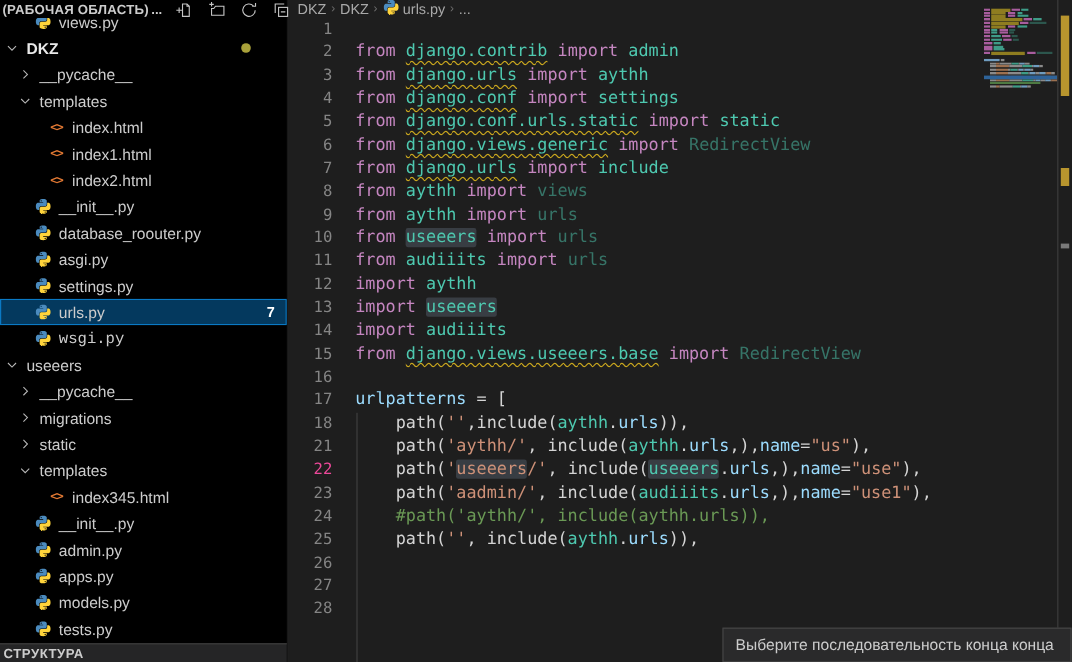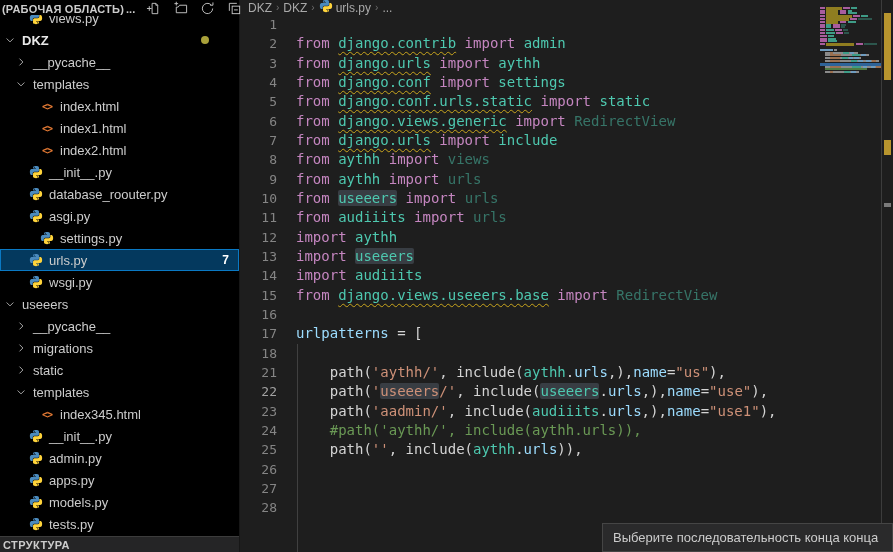--- a/index.html
+++ b/index.html
@@ -40,21 +40,21 @@
   .editor{position:absolute;left:241px;top:0;right:0;bottom:0;background:#1e1e1e;}
   .breadcrumbs{height:15px;display:flex;align-items:center;font-size:12px;color:#a9a9a9;
                padding-left:7px;gap:4px;}
   .bc-item{cursor:pointer;display:flex;align-items:center;gap:3px;}
   .bc-sep{color:#6e6e6e;font-size:10px;}
 
   .code{position:absolute;top:15px;left:0;right:73px;bottom:0;overflow:hidden;}
   .line{display:flex;height:19.33px;font-family:"DejaVu Sans Mono",monospace;font-size:14px;
         line-height:19.33px;white-space:pre;}
   .lnum{width:36px;text-align:right;color:#858585;flex:none;font-size:13px;cursor:default;}
-  .line.active .lnum{color:#a3a3a3;}
+  .line.active .lnum{color:#ec4899;}
   .ltext{padding-left:19px;}
   .tok.kw{color:#C586C0;}
   .tok.typ{color:#4EC9B0;}
   .tok.dim{color:#4EC9B0;opacity:.5;}
   .tok.mod{color:#4EC9B0;text-decoration-line:underline;text-decoration-style:wavy;
            text-decoration-color:#c9a61d;text-decoration-thickness:1px;text-underline-offset:3px;}
   .tok.str{color:#CE9178;}
   .tok.pl{color:#d4d4d4;}
   .tok.var{color:#9CDCFE;}
   .tok.attr{color:#9CDCFE;}
@@ -205,42 +205,42 @@
       <div class="tree-row" style="padding-left: 13px;">
         <span class="twisty"></span>
         <span class="ficon">
           <svg width="14" height="14" viewBox="0 0 32 32">
             <path fill="#4b8bbe" d="M15.9 2c-7 0-6.6 3-6.6 3v3.2h6.7v1H6.6S2 8.7 2 15.9c0 7.2 4 7 4 7h2.4v-3.4s-.1-4 3.9-4h6.7s3.8.1 3.8-3.7V5.8S23.4 2 15.9 2zm-3.7 2.1c.7 0 1.2.5 1.2 1.2s-.5 1.2-1.2 1.2-1.2-.5-1.2-1.2.5-1.2 1.2-1.2z"></path>
             <path fill="#ffd43b" d="M16.1 30c7 0 6.6-3 6.6-3v-3.2H16v-1h9.4s4.6.5 4.6-6.7c0-7.2-4-7-4-7h-2.4v3.4s.1 4-3.9 4H13s-3.8-.1-3.8 3.7v6.1S8.6 30 16.1 30zm3.7-2.1c-.7 0-1.2-.5-1.2-1.2s.5-1.2 1.2-1.2 1.2.5 1.2 1.2-.5 1.2-1.2 1.2z"></path>
           </svg>
         </span>
         <span class="t-label">asgi.py</span>
       </div>
-      <div class="tree-row" style="padding-left: 24px;">
+      <div class="tree-row" style="padding-left: 13px;">
         <span class="twisty"></span>
         <span class="ficon">
           <svg width="14" height="14" viewBox="0 0 32 32">
             <path fill="#4b8bbe" d="M15.9 2c-7 0-6.6 3-6.6 3v3.2h6.7v1H6.6S2 8.7 2 15.9c0 7.2 4 7 4 7h2.4v-3.4s-.1-4 3.9-4h6.7s3.8.1 3.8-3.7V5.8S23.4 2 15.9 2zm-3.7 2.1c.7 0 1.2.5 1.2 1.2s-.5 1.2-1.2 1.2-1.2-.5-1.2-1.2.5-1.2 1.2-1.2z"></path>
             <path fill="#ffd43b" d="M16.1 30c7 0 6.6-3 6.6-3v-3.2H16v-1h9.4s4.6.5 4.6-6.7c0-7.2-4-7-4-7h-2.4v3.4s.1 4-3.9 4H13s-3.8-.1-3.8 3.7v6.1S8.6 30 16.1 30zm3.7-2.1c-.7 0-1.2-.5-1.2-1.2s.5-1.2 1.2-1.2 1.2.5 1.2 1.2-.5 1.2-1.2 1.2z"></path>
           </svg>
         </span>
         <span class="t-label">settings.py</span>
       </div>
       <div class="tree-row selected" style="padding-left: 13px;">
         <span class="twisty"></span>
         <span class="ficon">
           <svg width="14" height="14" viewBox="0 0 32 32">
             <path fill="#4b8bbe" d="M15.9 2c-7 0-6.6 3-6.6 3v3.2h6.7v1H6.6S2 8.7 2 15.9c0 7.2 4 7 4 7h2.4v-3.4s-.1-4 3.9-4h6.7s3.8.1 3.8-3.7V5.8S23.4 2 15.9 2zm-3.7 2.1c.7 0 1.2.5 1.2 1.2s-.5 1.2-1.2 1.2-1.2-.5-1.2-1.2.5-1.2 1.2-1.2z"></path>
             <path fill="#ffd43b" d="M16.1 30c7 0 6.6-3 6.6-3v-3.2H16v-1h9.4s4.6.5 4.6-6.7c0-7.2-4-7-4-7h-2.4v3.4s.1 4-3.9 4H13s-3.8-.1-3.8 3.7v6.1S8.6 30 16.1 30zm3.7-2.1c-.7 0-1.2-.5-1.2-1.2s.5-1.2 1.2-1.2 1.2.5 1.2 1.2-.5 1.2-1.2 1.2z"></path>
           </svg>
         </span>
         <span class="t-label">urls.py</span>
         <span class="t-badge">7</span>
       </div>
-      <div class="tree-row" style="padding-left: 13px;">
+      <div class="tree-row" style="padding-left: 13px; font-family: Liberation Mono, monospace;">
         <span class="twisty"></span>
         <span class="ficon">
           <svg width="14" height="14" viewBox="0 0 32 32">
             <path fill="#4b8bbe" d="M15.9 2c-7 0-6.6 3-6.6 3v3.2h6.7v1H6.6S2 8.7 2 15.9c0 7.2 4 7 4 7h2.4v-3.4s-.1-4 3.9-4h6.7s3.8.1 3.8-3.7V5.8S23.4 2 15.9 2zm-3.7 2.1c.7 0 1.2.5 1.2 1.2s-.5 1.2-1.2 1.2-1.2-.5-1.2-1.2.5-1.2 1.2-1.2z"></path>
             <path fill="#ffd43b" d="M16.1 30c7 0 6.6-3 6.6-3v-3.2H16v-1h9.4s4.6.5 4.6-6.7c0-7.2-4-7-4-7h-2.4v3.4s.1 4-3.9 4H13s-3.8-.1-3.8 3.7v6.1S8.6 30 16.1 30zm3.7-2.1c-.7 0-1.2-.5-1.2-1.2s.5-1.2 1.2-1.2 1.2.5 1.2 1.2-.5 1.2-1.2 1.2z"></path>
           </svg>
         </span>
         <span class="t-label">wsgi.py</span>
       </div>
       <div class="tree-row" style="padding-left: 2px;">
@@ -379,21 +379,21 @@
       <div class="line"><span class="lnum">8</span><span class="ltext"><span class="tok kw">from</span><span class="tok pl"> </span><span class="tok typ">aythh</span><span class="tok pl"> </span><span class="tok kw">import</span><span class="tok pl"> </span><span class="tok dim">views</span></span></div>
       <div class="line"><span class="lnum">9</span><span class="ltext"><span class="tok kw">from</span><span class="tok pl"> </span><span class="tok typ">aythh</span><span class="tok pl"> </span><span class="tok kw">import</span><span class="tok pl"> </span><span class="tok dim">urls</span></span></div>
       <div class="line"><span class="lnum">10</span><span class="ltext"><span class="tok kw">from</span><span class="tok pl"> </span><span class="tok typ hl">useeers</span><span class="tok pl"> </span><span class="tok kw">import</span><span class="tok pl"> </span><span class="tok dim">urls</span></span></div>
       <div class="line"><span class="lnum">11</span><span class="ltext"><span class="tok kw">from</span><span class="tok pl"> </span><span class="tok typ">audiiits</span><span class="tok pl"> </span><span class="tok kw">import</span><span class="tok pl"> </span><span class="tok dim">urls</span></span></div>
       <div class="line"><span class="lnum">12</span><span class="ltext"><span class="tok kw">import</span><span class="tok pl"> </span><span class="tok typ">aythh</span></span></div>
       <div class="line"><span class="lnum">13</span><span class="ltext"><span class="tok kw">import</span><span class="tok pl"> </span><span class="tok typ hl">useeers</span></span></div>
       <div class="line"><span class="lnum">14</span><span class="ltext"><span class="tok kw">import</span><span class="tok pl"> </span><span class="tok typ">audiiits</span></span></div>
       <div class="line"><span class="lnum">15</span><span class="ltext"><span class="tok kw">from</span><span class="tok pl"> </span><span class="tok mod">django.views.useeers.base</span><span class="tok pl"> </span><span class="tok kw">import</span><span class="tok pl"> </span><span class="tok dim">RedirectView</span></span></div>
       <div class="line"><span class="lnum">16</span><span class="ltext"></span></div>
       <div class="line"><span class="lnum">17</span><span class="ltext"><span class="tok var">urlpatterns</span><span class="tok pl"> = [</span></span></div>
-      <div class="line"><span class="lnum">18</span></div>
+      <div class="line"><span class="lnum">18</span><span class="ltext"><span class="tok pl">    path(</span><span class="tok str">''</span><span class="tok pl">,include(</span><span class="tok typ">aythh</span><span class="tok pl">.</span><span class="tok attr">urls</span><span class="tok pl">)),</span></span></div>
       <div class="line"><span class="lnum">21</span><span class="ltext"><span class="tok pl">    path(</span><span class="tok str">'aythh/'</span><span class="tok pl">, include(</span><span class="tok typ">aythh</span><span class="tok pl">.</span><span class="tok attr">urls</span><span class="tok pl">,),</span><span class="tok var">name</span><span class="tok pl">=</span><span class="tok str">"us"</span><span class="tok pl">),</span></span></div>
       <div class="line active"><span class="lnum">22</span><span class="ltext"><span class="tok pl">    path(</span><span class="tok str">'</span><span class="tok str hl">useeers</span><span class="tok str">/'</span><span class="tok pl">, include(</span><span class="tok typ hl">useeers</span><span class="tok pl">.</span><span class="tok attr">urls</span><span class="tok pl">,),</span><span class="tok var">name</span><span class="tok pl">=</span><span class="tok str">"use"</span><span class="tok pl">),</span></span></div>
       <div class="line"><span class="lnum">23</span><span class="ltext"><span class="tok pl">    path(</span><span class="tok str">'aadmin/'</span><span class="tok pl">, include(</span><span class="tok typ">audiiits</span><span class="tok pl">.</span><span class="tok attr">urls</span><span class="tok pl">,),</span><span class="tok var">name</span><span class="tok pl">=</span><span class="tok str">"use1"</span><span class="tok pl">),</span></span></div>
       <div class="line"><span class="lnum">24</span><span class="ltext"><span class="tok com">    #path('aythh/', include(aythh.urls)),</span></span></div>
       <div class="line"><span class="lnum">25</span><span class="ltext"><span class="tok pl">    path(</span><span class="tok str">''</span><span class="tok pl">, include(</span><span class="tok typ">aythh</span><span class="tok pl">.</span><span class="tok attr">urls</span><span class="tok pl">)),</span></span></div>
       <div class="line"><span class="lnum">26</span><span class="ltext"></span></div>
       <div class="line"><span class="lnum">27</span><span class="ltext"></span></div>
       <div class="line"><span class="lnum">28</span><span class="ltext"></span></div>
     </div>
   <div class="guide"></div>

